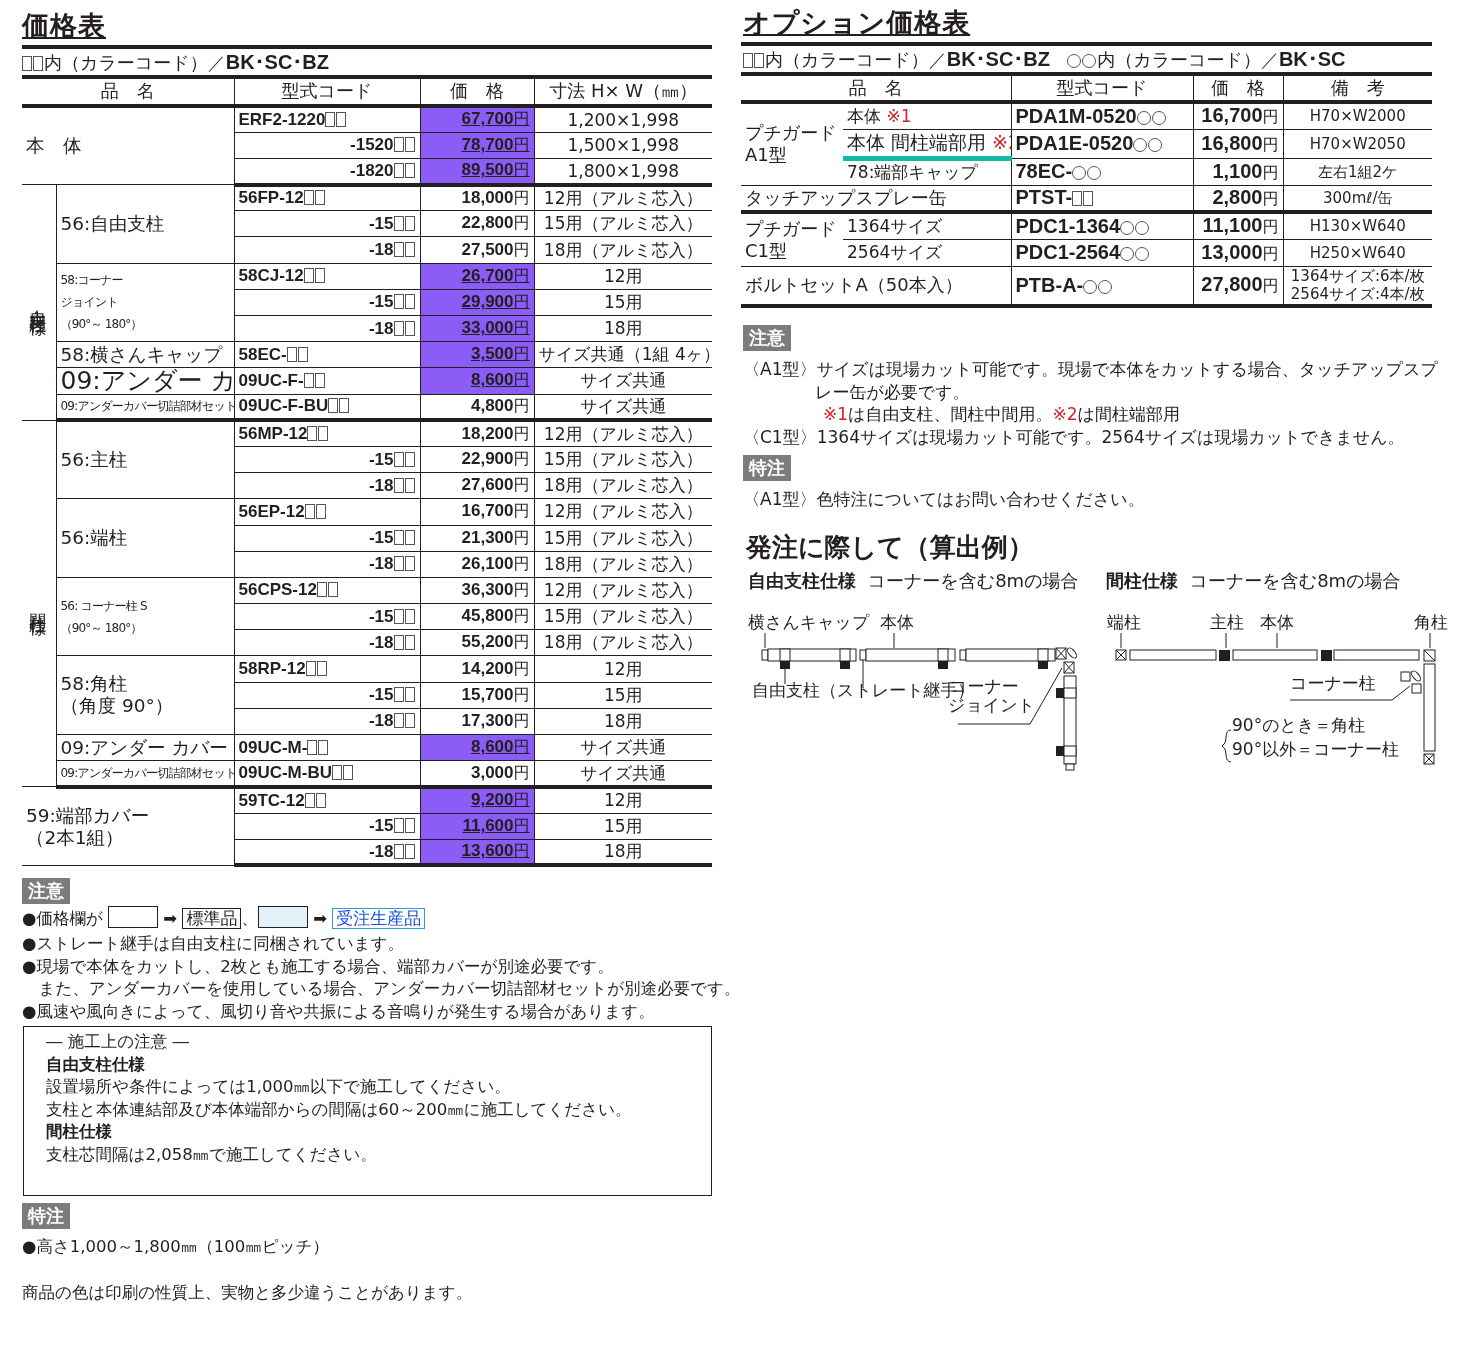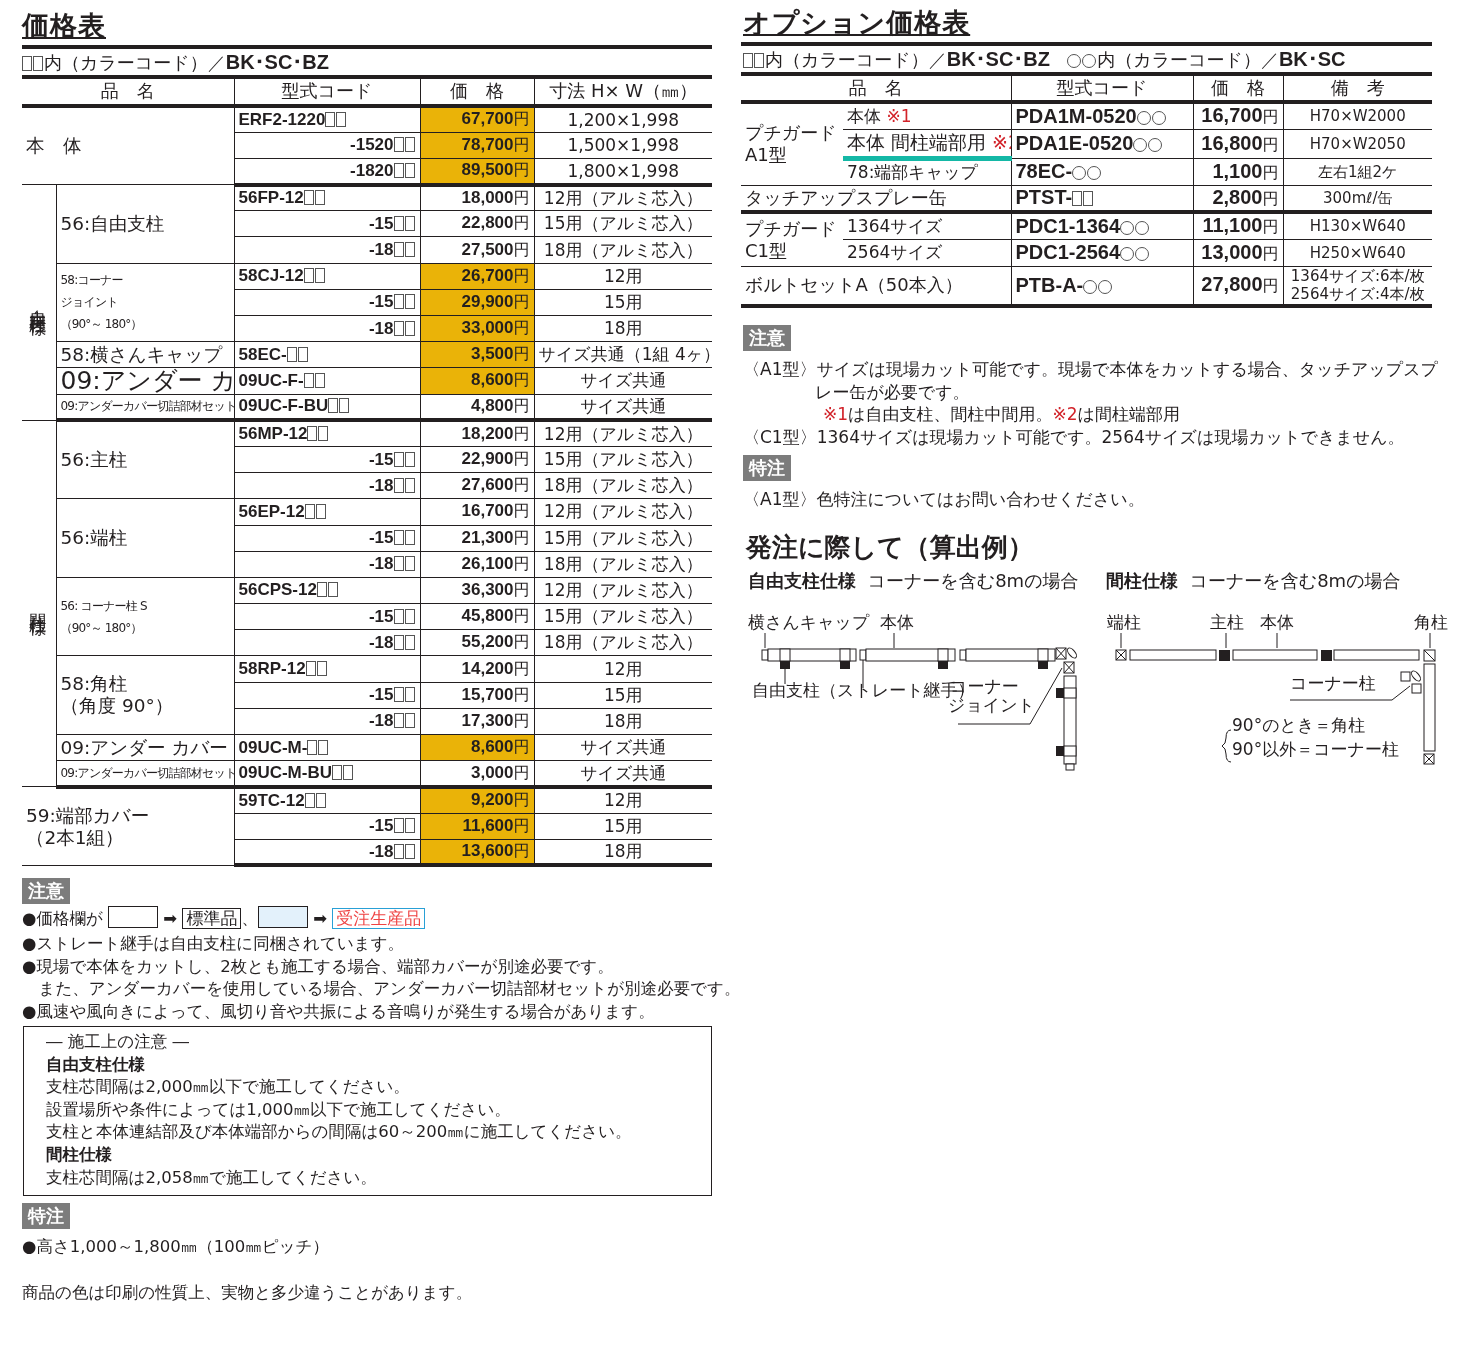--- a/index.html
+++ b/index.html
@@ -15,33 +15,33 @@
   table { border-collapse: collapse; table-layout: fixed; }
   td, th { font-weight: normal; padding: 0 4px; white-space: nowrap; overflow: hidden; }
   .pt td { height: 26.2px; font-size: 17px; border-bottom: 1px solid #231f20; }
   .pt th { height: 28px; font-size: 18px; border-bottom: 4px solid #231f20; }
   .pt .vl { border-left: 1px solid #231f20; }
   .pt tr.gend td { border-bottom: 4px solid #231f20; }
   .code { font-family: "Liberation Sans", sans-serif; font-weight: bold; font-size: 21px; text-align: right; }
   .code.left { text-align: left; }
   .price { font-family: "Liberation Sans", sans-serif; font-weight: bold; font-size: 21px; text-align: right; }
   .price .yen { font-weight: normal; font-size: 16px; }
-  .blue { background: #eab308; }
+  .blue { background: #8b5cf6; text-decoration: underline; }
   .dim { text-align: center; font-size: 17px; }
   .vert { writing-mode: vertical-rl; text-orientation: upright; font-size: 19px; letter-spacing: 2px; text-align: center; vertical-align: middle; }
   .small { font-size: 12px; letter-spacing: -0.8px; }
   .red { color: #d2232a; }
 
   .tag { display: inline-block; background: #7c7c7c; color: #fff; font-weight: bold; font-size: 18px; padding: 1px 6px; }
   .note { font-size: 16.5px; line-height: 22.6px; white-space: nowrap; }
   .box { border: 1.5px solid #231f20; }
   .legbox { display: inline-block; width: 50px; height: 22px; border: 1px solid #231f20; vertical-align: -4px; }
   .legbox.b { background: #e3f1fb; }
   .legtag { display: inline-block; border: 1.5px solid #231f20; padding: 0 3px; font-size: 17px; line-height: 19px; }
-  .legtag.b { border-color: #29a0d6; color: #ef4444; }
+  .legtag.b { border-color: #29a0d6; color: #1d4ed8; }
 
   .ot td { font-size: 17px; height: 27px; border-bottom: 1px solid #231f20; }
   .ot th { height: 27px; font-size: 18px; border-bottom: 4px solid #231f20; }
   .ot .vl { border-left: 1px solid #231f20; }
   .ot tr.gend td { border-bottom: 4px solid #231f20; }
   .ot .code { font-size: 20px; }
   .ot .price { font-size: 20px; }
   .ot .rem { text-align: center; font-size: 15px; }
 
   .diag-label { font-size: 17px; white-space: nowrap; position: absolute; }
@@ -280,21 +280,20 @@
 </div>
 <div class="abs note" style="left:22px;top:933px;">
   <div>●ストレート継手は自由支柱に同梱されています。</div>
   <div>●現場で本体をカットし、2枚とも施工する場合、端部カバーが別途必要です。</div>
   <div>　また、アンダーカバーを使用している場合、アンダーカバー切詰部材セットが別途必要です。</div>
   <div>●風速や風向きによって、風切り音や共振による音鳴りが発生する場合があります。</div>
 </div>
 <div class="abs box note" style="left:23px;top:1026px;width:689px;height:170px;padding:4px 0 0 22px;">
   <div>― 施工上の注意 ―</div>
   <div style="font-weight:bold">自由支柱仕様</div>
-  <div>支柱芯間隔は2,000㎜以下で施工してください。</div>
   <div>設置場所や条件によっては1,000㎜以下で施工してください。</div>
   <div>支柱と本体連結部及び本体端部からの間隔は60～200㎜に施工してください。</div>
   <div style="font-weight:bold">間柱仕様</div>
   <div>支柱芯間隔は2,058㎜で施工してください。</div>
 </div>
 <div class="abs" style="left:22px;top:1203px;">
   <span class="tag">特注</span>
 </div>
 <div class="abs note" style="left:22px;top:1236px;">●高さ1,000～1,800㎜（100㎜ピッチ）</div>
 <div class="abs note" style="left:22px;top:1282px;">

